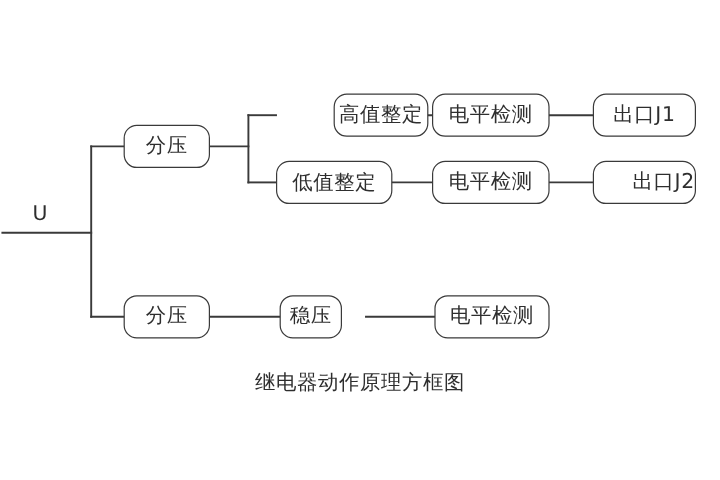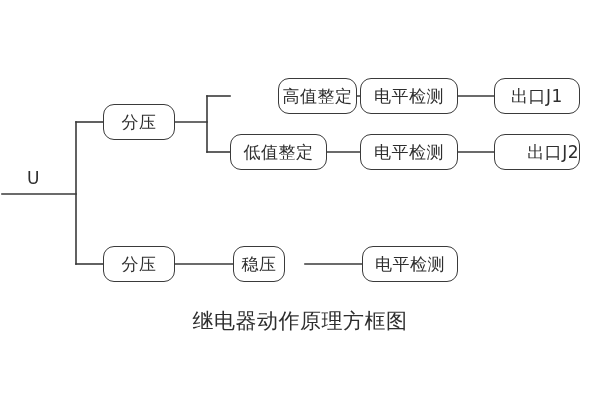--- a/index.html
+++ b/index.html
@@ -51,21 +51,21 @@
     font-size: 17px;
     line-height: 1;
     font-family: "DejaVu Sans", "Liberation Sans", sans-serif;
   }
   #figure-caption {
     position: absolute;
     left: 0;
     width: 600px;
     text-align: center;
     color: #2e2e2e;
-    font-size: 21px;
+    font-size: 17px;
     line-height: 1;
     letter-spacing: 0.5px;
     font-family: "DejaVu Sans", "Liberation Sans", sans-serif;
   }
 </style>
 </head>
 <body>
 
 <div id="canvas" style="background: rgb(255, 255, 255);">
 

